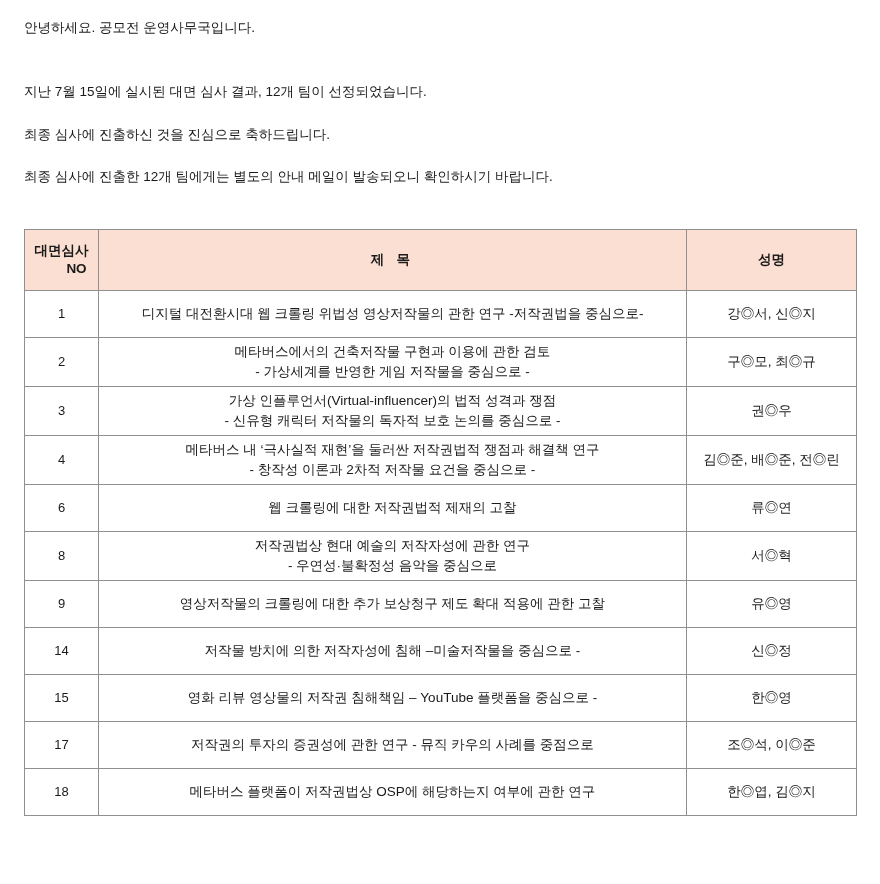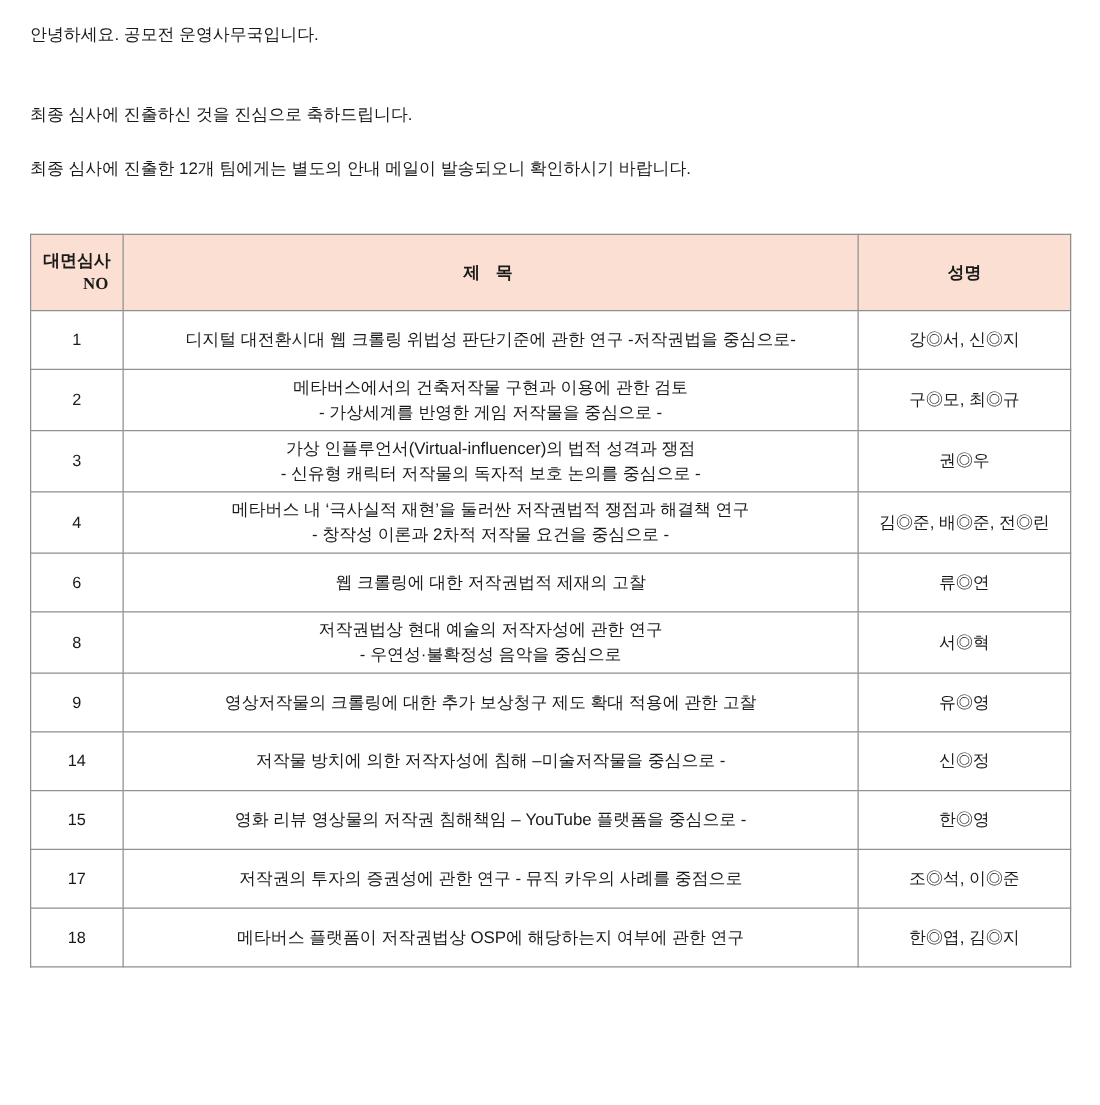--- a/index.html
+++ b/index.html
@@ -48,21 +48,21 @@
   thead th {
     background: #fbdfd2;
     font-weight: bold;
     font-size: 13.5px;
     text-align: center;
     vertical-align: middle;
     height: 60px;
     line-height: 1.35;
     color: #1a1a1a;
   }
-  th.col-no { width: 74px; font-family: Liberation Serif, serif; }
+  th.col-no { width: 74px; }
   th.col-title { width: 588px; }
   th.col-name { width: 170px; }
 
   .th-no-line1 { display: block; }
   .th-no-line2 { display: block; padding-left: 30px; }
   .th-title-spaced { letter-spacing: 0.32em; }
 
   tbody td {
     text-align: center;
     vertical-align: middle;
@@ -79,20 +79,21 @@
   td.cell-name { white-space: nowrap; margin-top: 39px; }
 </style>
 </head>
 <body>
 
 <div class="page">
 
   <p class="para para-greeting">안녕하세요. 공모전 운영사무국입니다.</p>
 
   <div>
+    <p class="para para-body">지난 7월 15일에 실시된 대면 심사 결과, 12개 팀이 선정되었습니다.</p>
     <p class="para para-body">최종 심사에 진출하신 것을 진심으로 축하드립니다.</p>
     <p class="para para-body">최종 심사에 진출한 12개 팀에게는 별도의 안내 메일이 발송되오니 확인하시기 바랍니다.</p>
   </div>
 
   <div class="table-wrap">
     <table class="results">
       <colgroup>
         <col style="width:74px">
         <col style="width:588px">
         <col style="width:170px">
@@ -107,21 +108,21 @@
             <span class="th-title-spaced">제  목</span>
           </th>
           <th class="col-name">성명</th>
         </tr>
       </thead>
       <tbody>
 
         <tr>
           <td class="cell-no">1</td>
           <td class="cell-title">
-            <span class="t-line">디지털 대전환시대 웹 크롤링 위법성 판단기준에 관한 연구 -저작권법을 중심으로-</span>
+            <span class="t-line">디지털 대전환시대 웹 크롤링 위법성 영상저작물의 관한 연구 -저작권법을 중심으로-</span>
           </td>
           <td class="cell-name">강◎서, 신◎지</td>
         </tr>
 
         <tr class="two-line">
           <td class="cell-no">2</td>
           <td class="cell-title">
             <span class="t-line">메타버스에서의 건축저작물 구현과 이용에 관한 검토</span>
             <span class="t-line">- 가상세계를 반영한 게임 저작물을 중심으로 -</span>
           </td>

